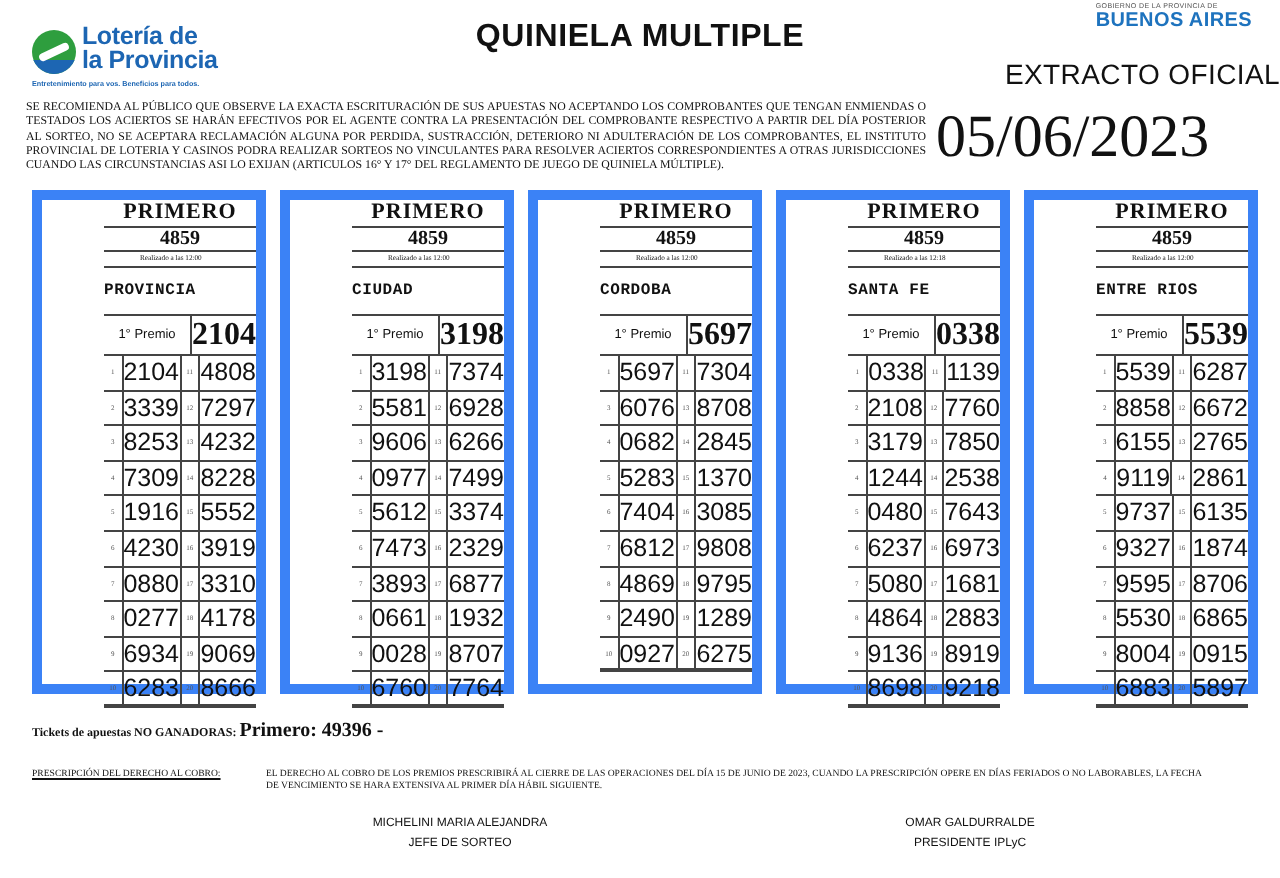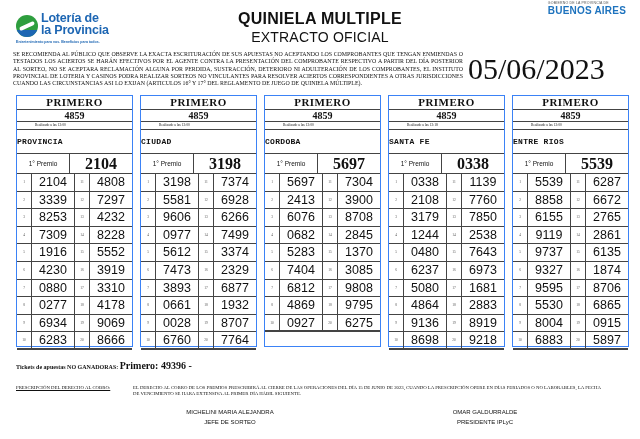--- a/index.html
+++ b/index.html
@@ -4,28 +4,28 @@
 <style>
   html, body { margin: 0; padding: 0; background: #ffffff; }
   body { width: 640px; height: 439px; overflow: hidden; position: relative; font-family: "Liberation Serif", serif; color: #111; }
   .logo { position: absolute; left: 14px; top: 12px; width: 110px; height: 36px; }
   .logo-mark { position: absolute; left: 2px; top: 3px; width: 22px; height: 22px; border-radius: 50%; background: #2e9e3e; overflow: hidden; }
   .logo-mark:after { content: ""; position: absolute; left: 3px; top: 9px; width: 16px; height: 4px; background: #ffffff; transform: rotate(-25deg); border-radius: 2px; }
   .logo-mark:before { content: ""; position: absolute; left: 0; bottom: 0; width: 22px; height: 7px; background: #1d66b3; }
   .logo-text { position: absolute; left: 27px; top: 0; font-family: Liberation Sans, sans-serif; font-weight: bold; color: #1d66b3; font-size: 12.5px; line-height: 12px; letter-spacing: -0.2px; }
   .logo-tag { position: absolute; left: 2px; top: 28px; font-family: "Liberation Sans", sans-serif; font-size: 3.6px; color: #1d66b3; font-weight: bold; white-space: nowrap; }
   .title { position: absolute; left: 0; width: 640px; top: 10px; text-align: center; font-family: "Liberation Sans", sans-serif; font-weight: bold; font-size: 16px; letter-spacing: 0.3px; }
-  .subtitle { position: absolute; left: 0; width: 640px; top: 29px; text-align: center; font-family: "Liberation Sans", sans-serif; font-size: 14px; letter-spacing: 0.2px; }
+  .subtitle { position: absolute; left: 0; width: 640px; top: 29px; text-align: right; font-family: "Liberation Sans", sans-serif; font-size: 14px; letter-spacing: 0.2px; }
   .gov { position: absolute; right: 14px; top: 1px; text-align: left; }
   .gov-small { font-family: "Liberation Sans", sans-serif; font-size: 3.5px; color: #555; letter-spacing: 0.2px; }
   .gov-big { font-family: "Liberation Sans", sans-serif; font-weight: bold; font-size: 10px; color: #1e73be; letter-spacing: 0.2px; }
   .notice { position: absolute; left: 13px; top: 51px; width: 450px; font-size: 5.9px; line-height: 7.3px; text-align: justify; text-transform: uppercase; }
   .date { position: absolute; left: 468px; top: 52px; font-size: 30px; line-height: 34px; font-family: "Liberation Serif", serif; }
   .boxes { position: absolute; left: 16px; top: 95px; width: 610px; height: 252px; }
-  .box { position: absolute; top: 0; width: 117px; height: 252px; border: 1px solid #3b82f6; box-sizing: border-box; }
+  .box { position: absolute; top: 0; width: 117px; height: 252px; border: 5px solid #3b82f6; box-sizing: border-box; padding-left: 31px; }
   .row-hdr { height: 13px; border-bottom: 1px solid #444; text-align: center; font-weight: bold; font-size: 11px; line-height: 13px; letter-spacing: 0.5px; }
   .row-num { height: 11px; border-bottom: 1px solid #444; text-align: center; font-weight: bold; font-size: 10px; line-height: 11px; }
   .row-time { height: 7px; border-bottom: 1px solid #444; font-size: 3.6px; line-height: 7px; padding-left: 18px; }
   .row-prov { height: 23px; border-bottom: 1px solid #444; text-align: left; font-weight: bold; font-size: 8px; line-height: 23px; letter-spacing: 0.3px; font-family: Liberation Mono, monospace; }
   .row-first { height: 19px; border-bottom: 1px solid #444; display: flex; }
   .first-label { width: 52px; border-right: 1px solid #444; font-family: "Liberation Sans", sans-serif; font-size: 6.5px; line-height: 19px; text-align: center; }
   .first-val { flex: 1; text-align: center; font-weight: bold; font-size: 16px; line-height: 19px; }
   .grid { display: flex; flex-direction: column; }
   .grow { height: 17.6px; border-bottom: 1px solid #444; display: flex; box-sizing: border-box; }
   .grow:last-child { border-bottom: 2px solid #444; }
@@ -218,26 +218,20 @@
         <div class="first-val">5697</div>
       </div>
       <div class="grid">
         <div class="grow">
           <div class="gidx">1</div>
           <div class="gval">5697</div>
           <div class="gidx">11</div>
           <div class="gval last">7304</div>
         </div>
         <div class="grow">
-          <div class="gidx">2</div>
-          <div class="gval">2413</div>
-          <div class="gidx">12</div>
-          <div class="gval last">3900</div>
-        </div>
-        <div class="grow">
           <div class="gidx">3</div>
           <div class="gval">6076</div>
           <div class="gidx">13</div>
           <div class="gval last">8708</div>
         </div>
         <div class="grow">
           <div class="gidx">4</div>
           <div class="gval">0682</div>
           <div class="gidx">14</div>
           <div class="gval last">2845</div>
@@ -258,20 +252,26 @@
           <div class="gidx">7</div>
           <div class="gval">6812</div>
           <div class="gidx">17</div>
           <div class="gval last">9808</div>
         </div>
         <div class="grow">
           <div class="gidx">8</div>
           <div class="gval">4869</div>
           <div class="gidx">18</div>
           <div class="gval last">9795</div>
+        </div>
+        <div class="grow">
+          <div class="gidx">9</div>
+          <div class="gval">2490</div>
+          <div class="gidx">19</div>
+          <div class="gval last">1289</div>
         </div>
         <div class="grow">
           <div class="gidx">10</div>
           <div class="gval">0927</div>
           <div class="gidx">20</div>
           <div class="gval last">6275</div>
         </div>
       </div>
     </div>
     <div class="box" style="left: 372px;">

